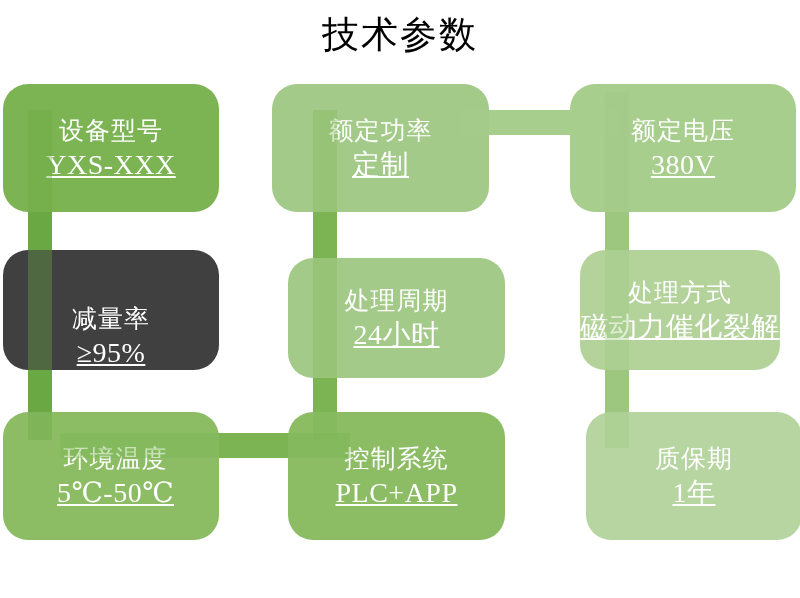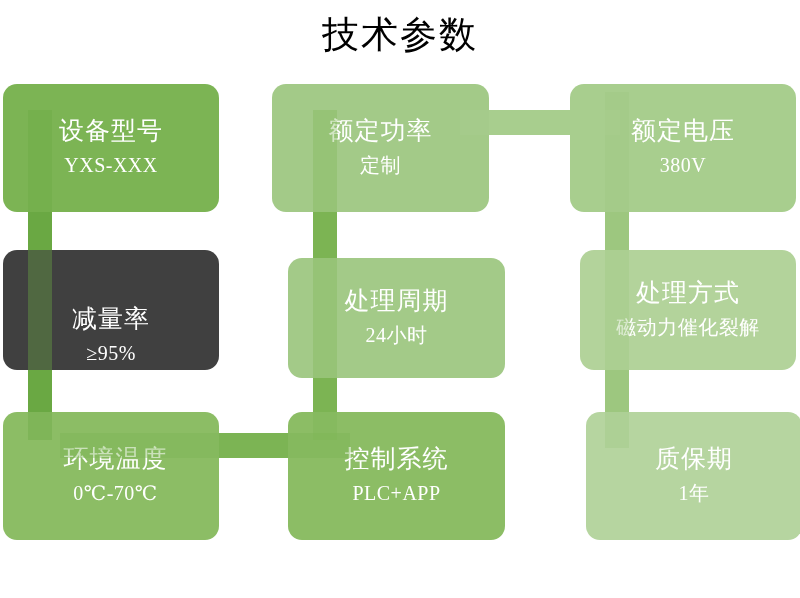--- a/index.html
+++ b/index.html
@@ -40,42 +40,43 @@
   .connector {
     position: absolute;
     z-index: 1;
   }
   .conn-v { width: 24px; }
   .conn-h { height: 25px; }
 
   
   .card {
     position: absolute;
-    border-radius: 14px;
+    border-radius: 25px;
     z-index: 2;
     box-sizing: border-box;
     display: flex;
     flex-direction: column;
     align-items: center;
     justify-content: center;
     color: #ffffff;
     text-align: center;
     overflow: hidden;
   }
   .card .c-label {
     font-size: 25px;
     line-height: 34px;
     letter-spacing: 1px;
     white-space: nowrap;
   }
   .card .c-value {
-    font-size: 20px;
+    font-size: 28px;
     line-height: 34px;
     letter-spacing: 0.5px;
     white-space: nowrap;
+    text-decoration: underline;
   }
 
   
   .overlay {
     position: absolute;
     z-index: 3;
     pointer-events: none;
   }
   .ov-v { width: 24px; }
   .ov-h { height: 25px; }
@@ -109,27 +110,27 @@
         <div class="c-value">380V</div>
       </div>
       <div class="card" style="left: 3px; top: 250px; width: 216px; height: 120px; background: #404040; justify-content: flex-end;">
         <div class="c-label">减量率</div>
         <div class="c-value">≥95%</div>
       </div>
       <div class="card" style="left: 288px; top: 250px; width: 217px; height: 120px; background: rgb(163, 202, 136); margin-top: 8px;">
         <div class="c-label">处理周期</div>
         <div class="c-value">24小时</div>
       </div>
-      <div class="card" style="left: 580px; top: 250px; width: 216px; height: 120px; background: rgb(179, 211, 155);">
+      <div class="card" style="left: 580px; top: 250px; width: 200px; height: 120px; background: rgb(179, 211, 155);">
         <div class="c-label">处理方式</div>
         <div class="c-value">磁动力催化裂解</div>
       </div>
       <div class="card" style="left: 3px; top: 412px; width: 216px; height: 128px; background: rgb(140, 189, 101); padding-left: 9px;">
         <div class="c-label">环境温度</div>
-        <div class="c-value">0℃-70℃</div>
+        <div class="c-value">5℃-50℃</div>
       </div>
       <div class="card" style="left: 288px; top: 412px; width: 217px; height: 128px; background: rgb(140, 189, 101);">
         <div class="c-label">控制系统</div>
         <div class="c-value">PLC+APP</div>
       </div>
       <div class="card" style="left: 580px; top: 412px; width: 216px; height: 128px; background: rgb(182, 213, 160); margin-left: 6px;">
         <div class="c-label">质保期</div>
         <div class="c-value">1年</div>
       </div>
     </div>

